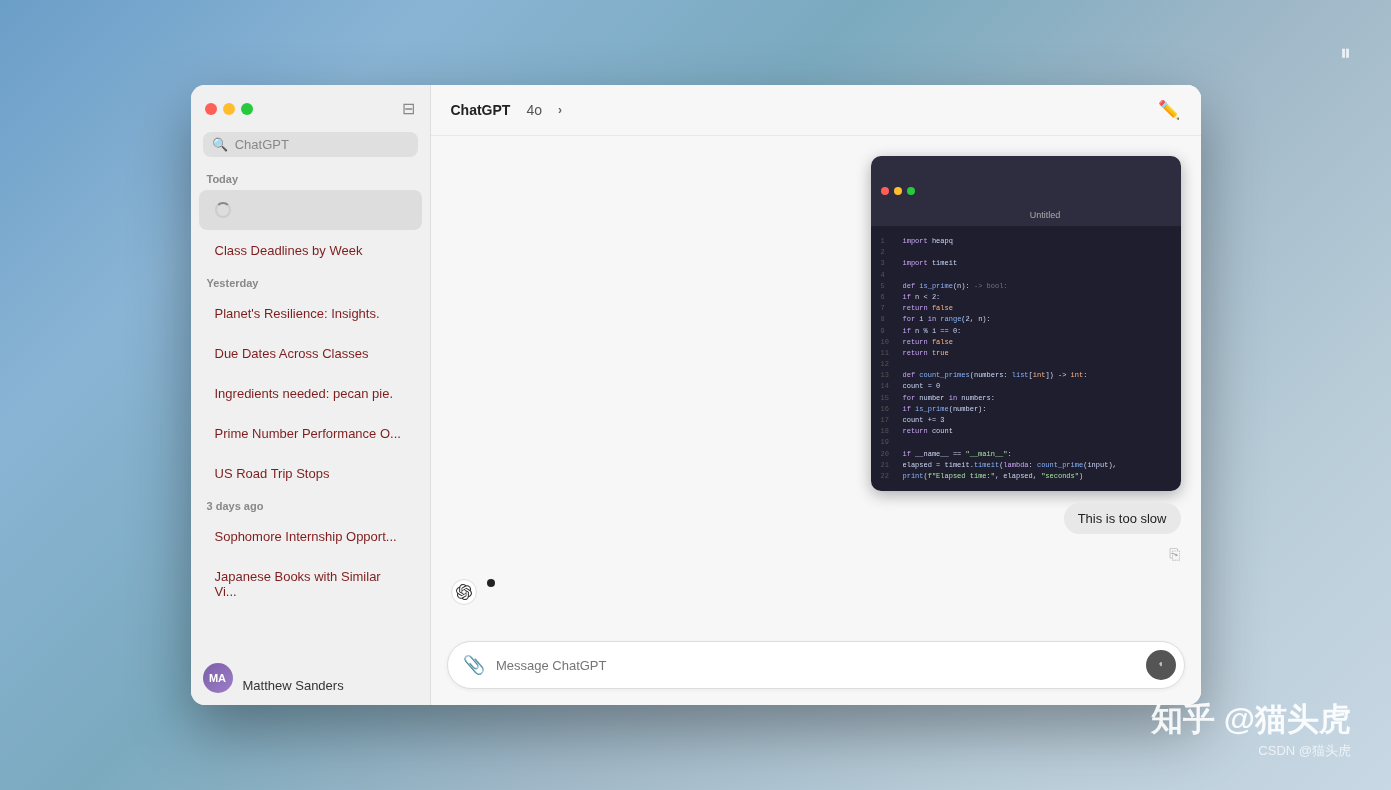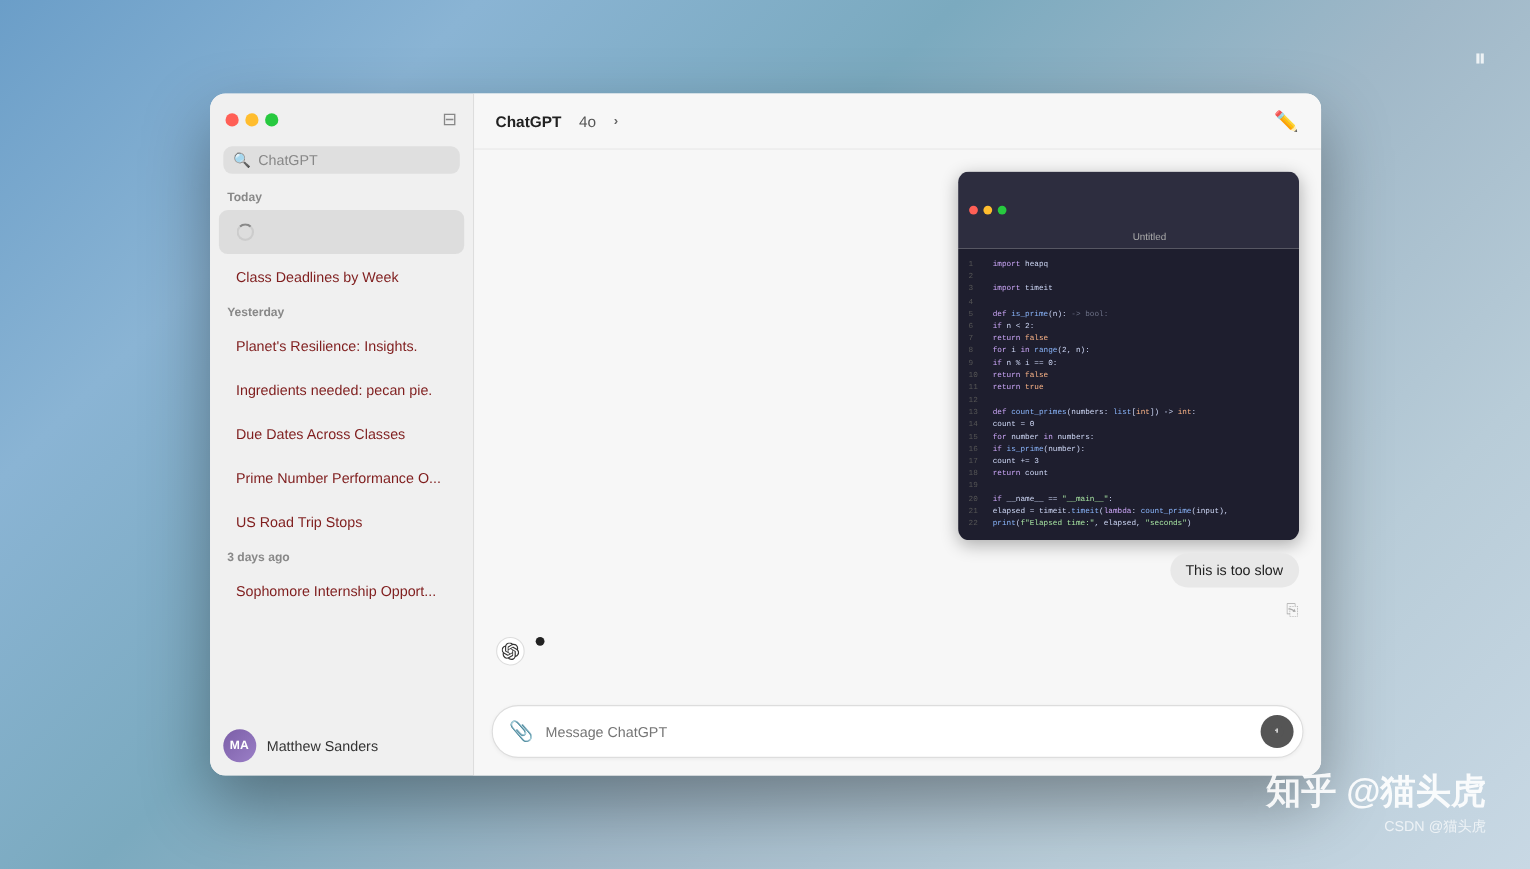--- a/index.html
+++ b/index.html
@@ -144,21 +144,21 @@
     }
 
     @keyframes spin {
       to { transform: rotate(360deg); }
     }
 
     .sidebar-bottom {
       margin-top: auto;
       padding: 12px 12px;
       display: flex;
-      align-items: center;
+      align-items: flex-end;
       gap: 10px;
       cursor: pointer;
     }
 
     .avatar {
       width: 30px;
       height: 30px;
       border-radius: 50%;
       background: linear-gradient(135deg, #7b5ea7, #9b7fc7);
       display: flex;
@@ -419,37 +419,40 @@
         <span>Class Deadlines by Week</span>
       </div>
     </div>
 
     <div>
       <div class="section-label">Yesterday</div>
       <div class="sidebar-item">
         <span>Planet's Resilience: Insights.</span>
       </div>
       <div class="sidebar-item">
+        <span>Due Dates Across Classes</span>
+      </div>
+      <div class="sidebar-item">
         <span>Ingredients needed: pecan pie.</span>
-      </div>
-      <div class="sidebar-item">
-        <span>Due Dates Across Classes</span>
       </div>
       <div class="sidebar-item">
         <span>Prime Number Performance O...</span>
       </div>
       <div class="sidebar-item">
         <span>US Road Trip Stops</span>
       </div>
     </div>
 
     <div>
       <div class="section-label">3 days ago</div>
       <div class="sidebar-item">
         <span>Sophomore Internship Opport...</span>
+      </div>
+      <div class="sidebar-item">
+        <span>Japanese Books with Similar Vi...</span>
       </div>
     </div>
 
     <div class="sidebar-bottom">
       <div class="avatar">MA</div>
       <span class="user-name">Matthew Sanders</span>
     </div>
 
   </div>
 

